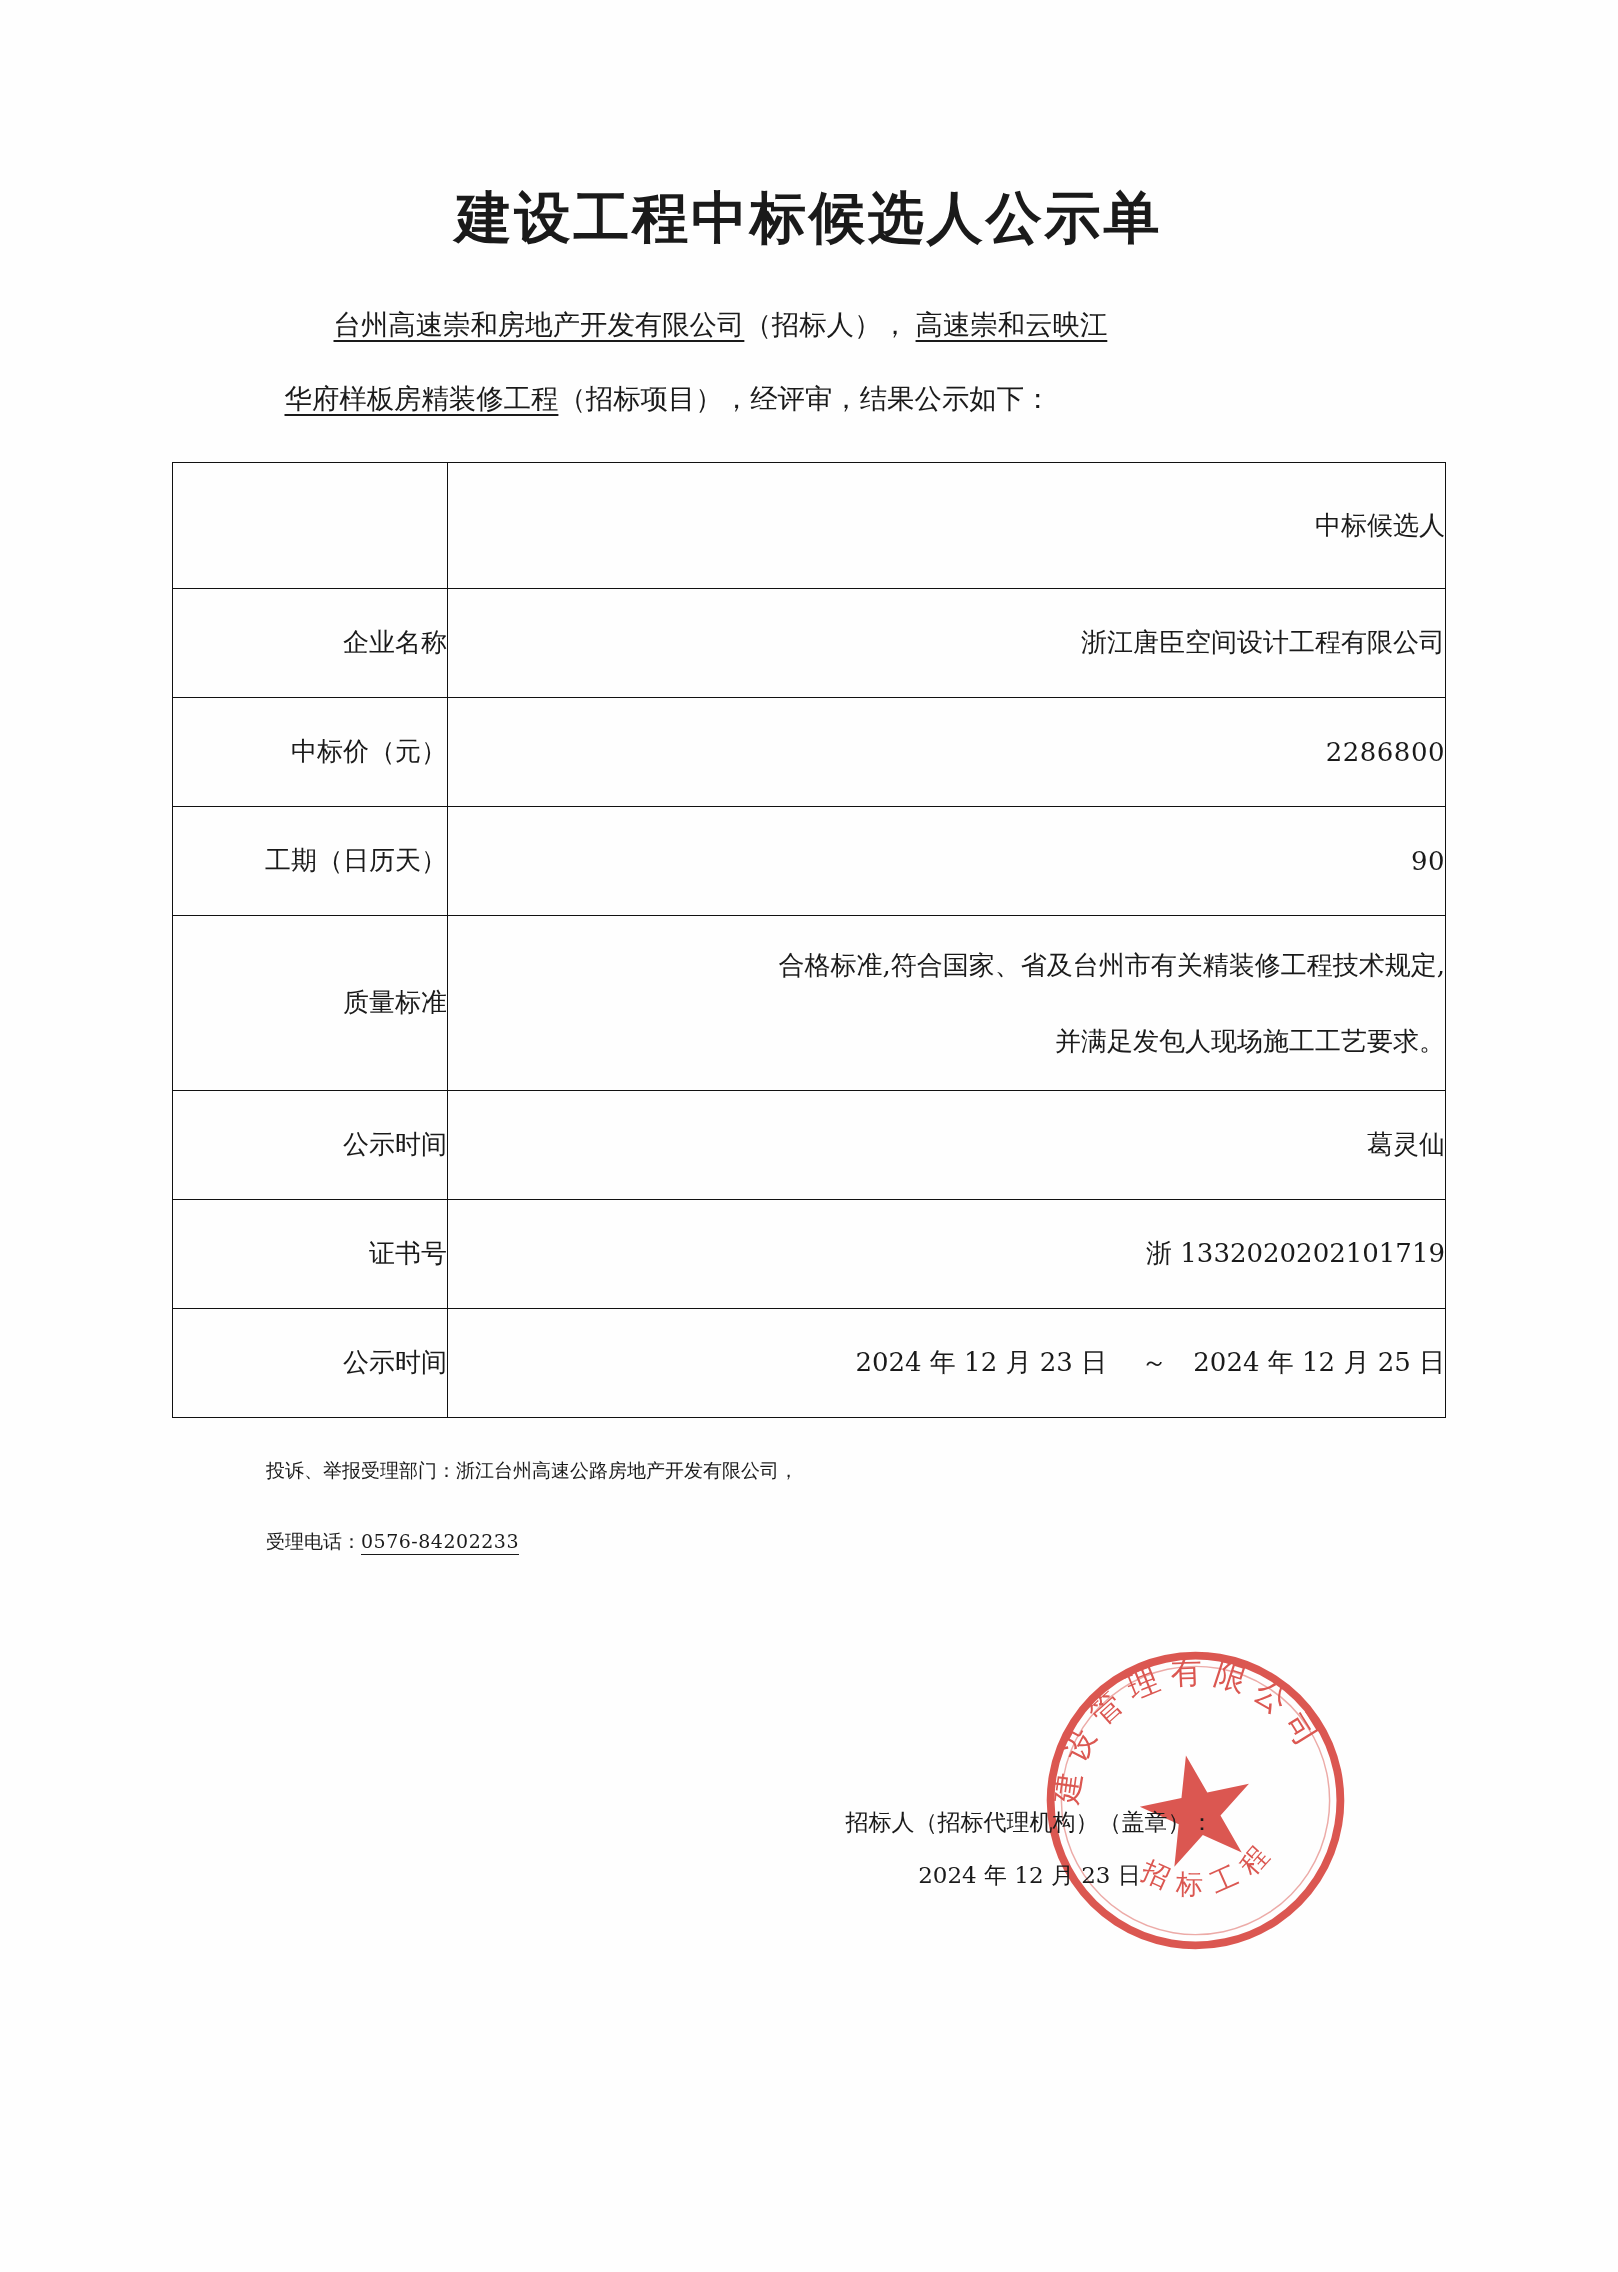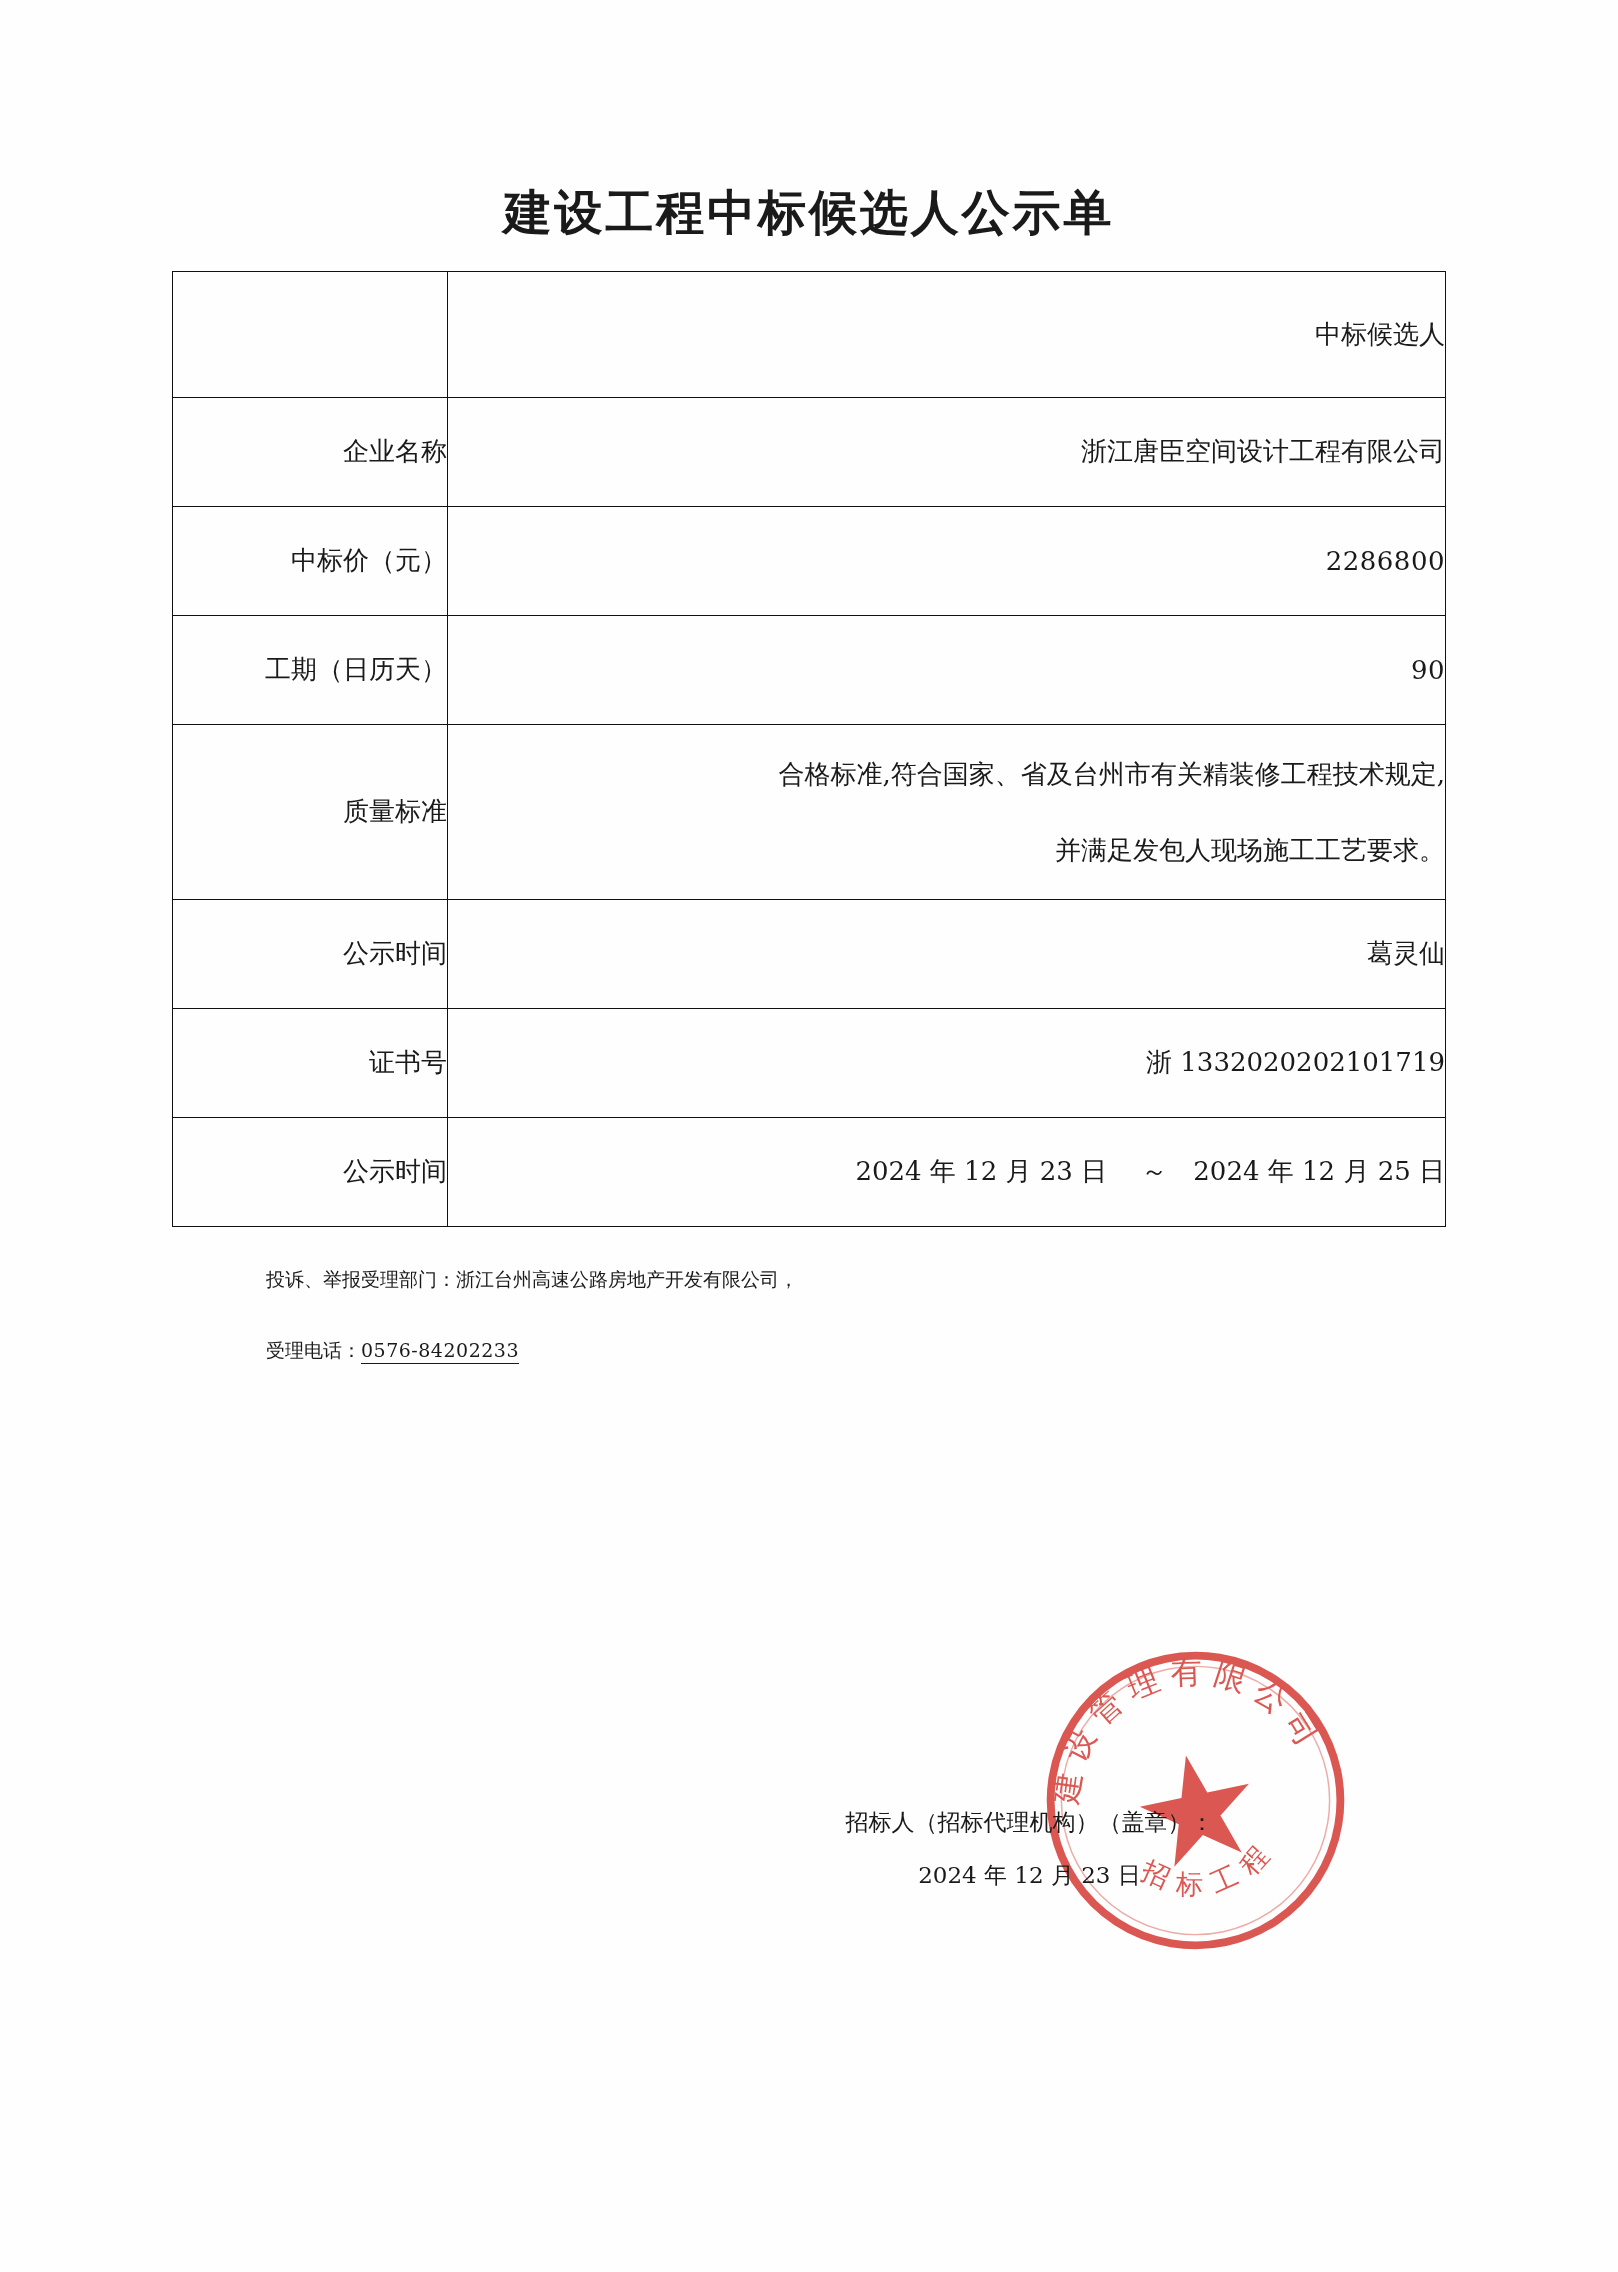--- a/index.html
+++ b/index.html
@@ -17,21 +17,21 @@
   }
   .page {
     position: absolute;
     left: 0; top: 0;
     width: 1618px;
     height: 2273px;
     background: #fefefe;
   }
   .title {
     text-align: center;
-    font-size: 48px;
+    font-size: 56px;
     font-weight: bold;
     letter-spacing: 2.9px;
     margin-top: 181px;
     font-family: "DejaVu Serif", serif;
   }
   .intro {
     margin: 0 auto;
     width: 1245px;
     font-size: 27.4px;
     line-height: 74px;
@@ -108,20 +108,29 @@
     font-family: "DejaVu Serif", serif;
   }
 </style>
 </head>
 <body>
 
 <div class="page">
 
   <div class="title">建设工程中标候选人公示单</div>
 
+  <div class="intro">
+    <div class="intro-line first">
+      <span class="u">台州高速崇和房地产开发有限公司</span><span>（招标人），</span>
+      <span class="u">高速崇和云映江</span>
+    </div>
+    <div class="intro-line second">
+      <span class="u">华府样板房精装修工程</span><span>（招标项目），经评审，结果公示如下：</span>
+    </div>
+  </div>
 
   <table class="main">
     <tbody>
       <tr>
         <td class="label head-blank"></td>
         <td class="value head-title">中标候选人</td>
       </tr>
       <tr>
         <td class="label">企业名称</td>
         <td class="value">浙江唐臣空间设计工程有限公司</td>

